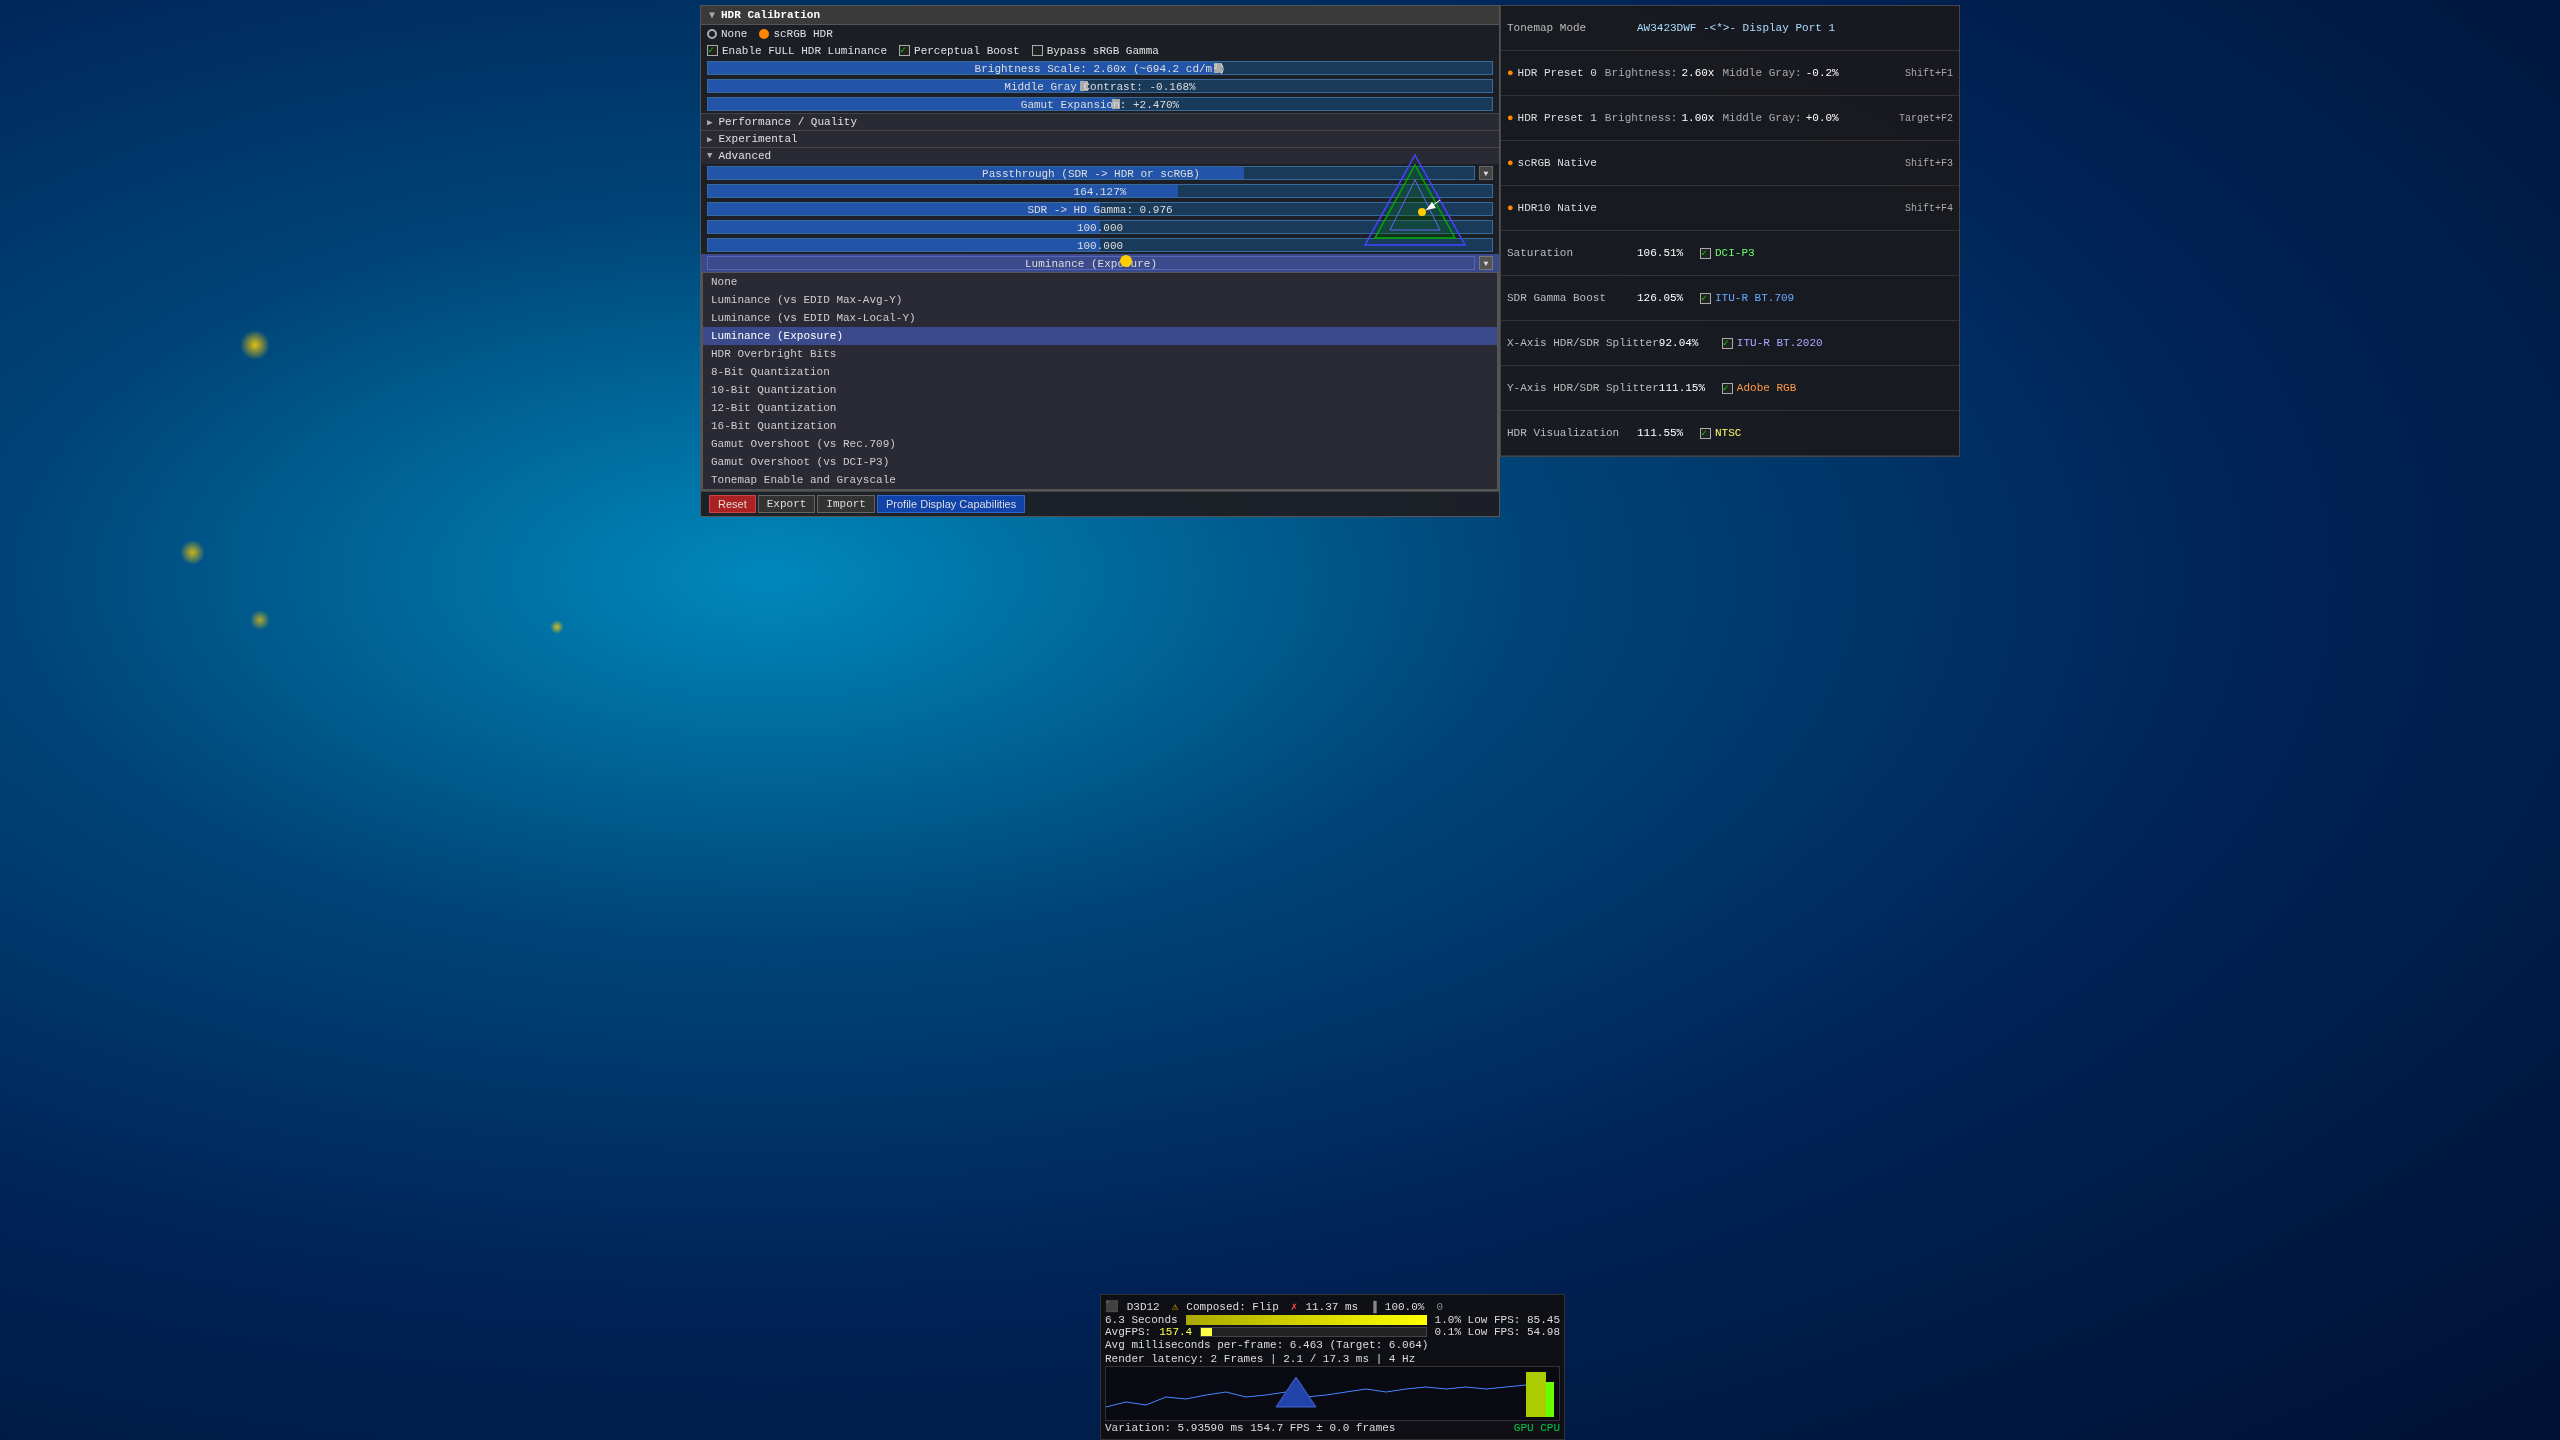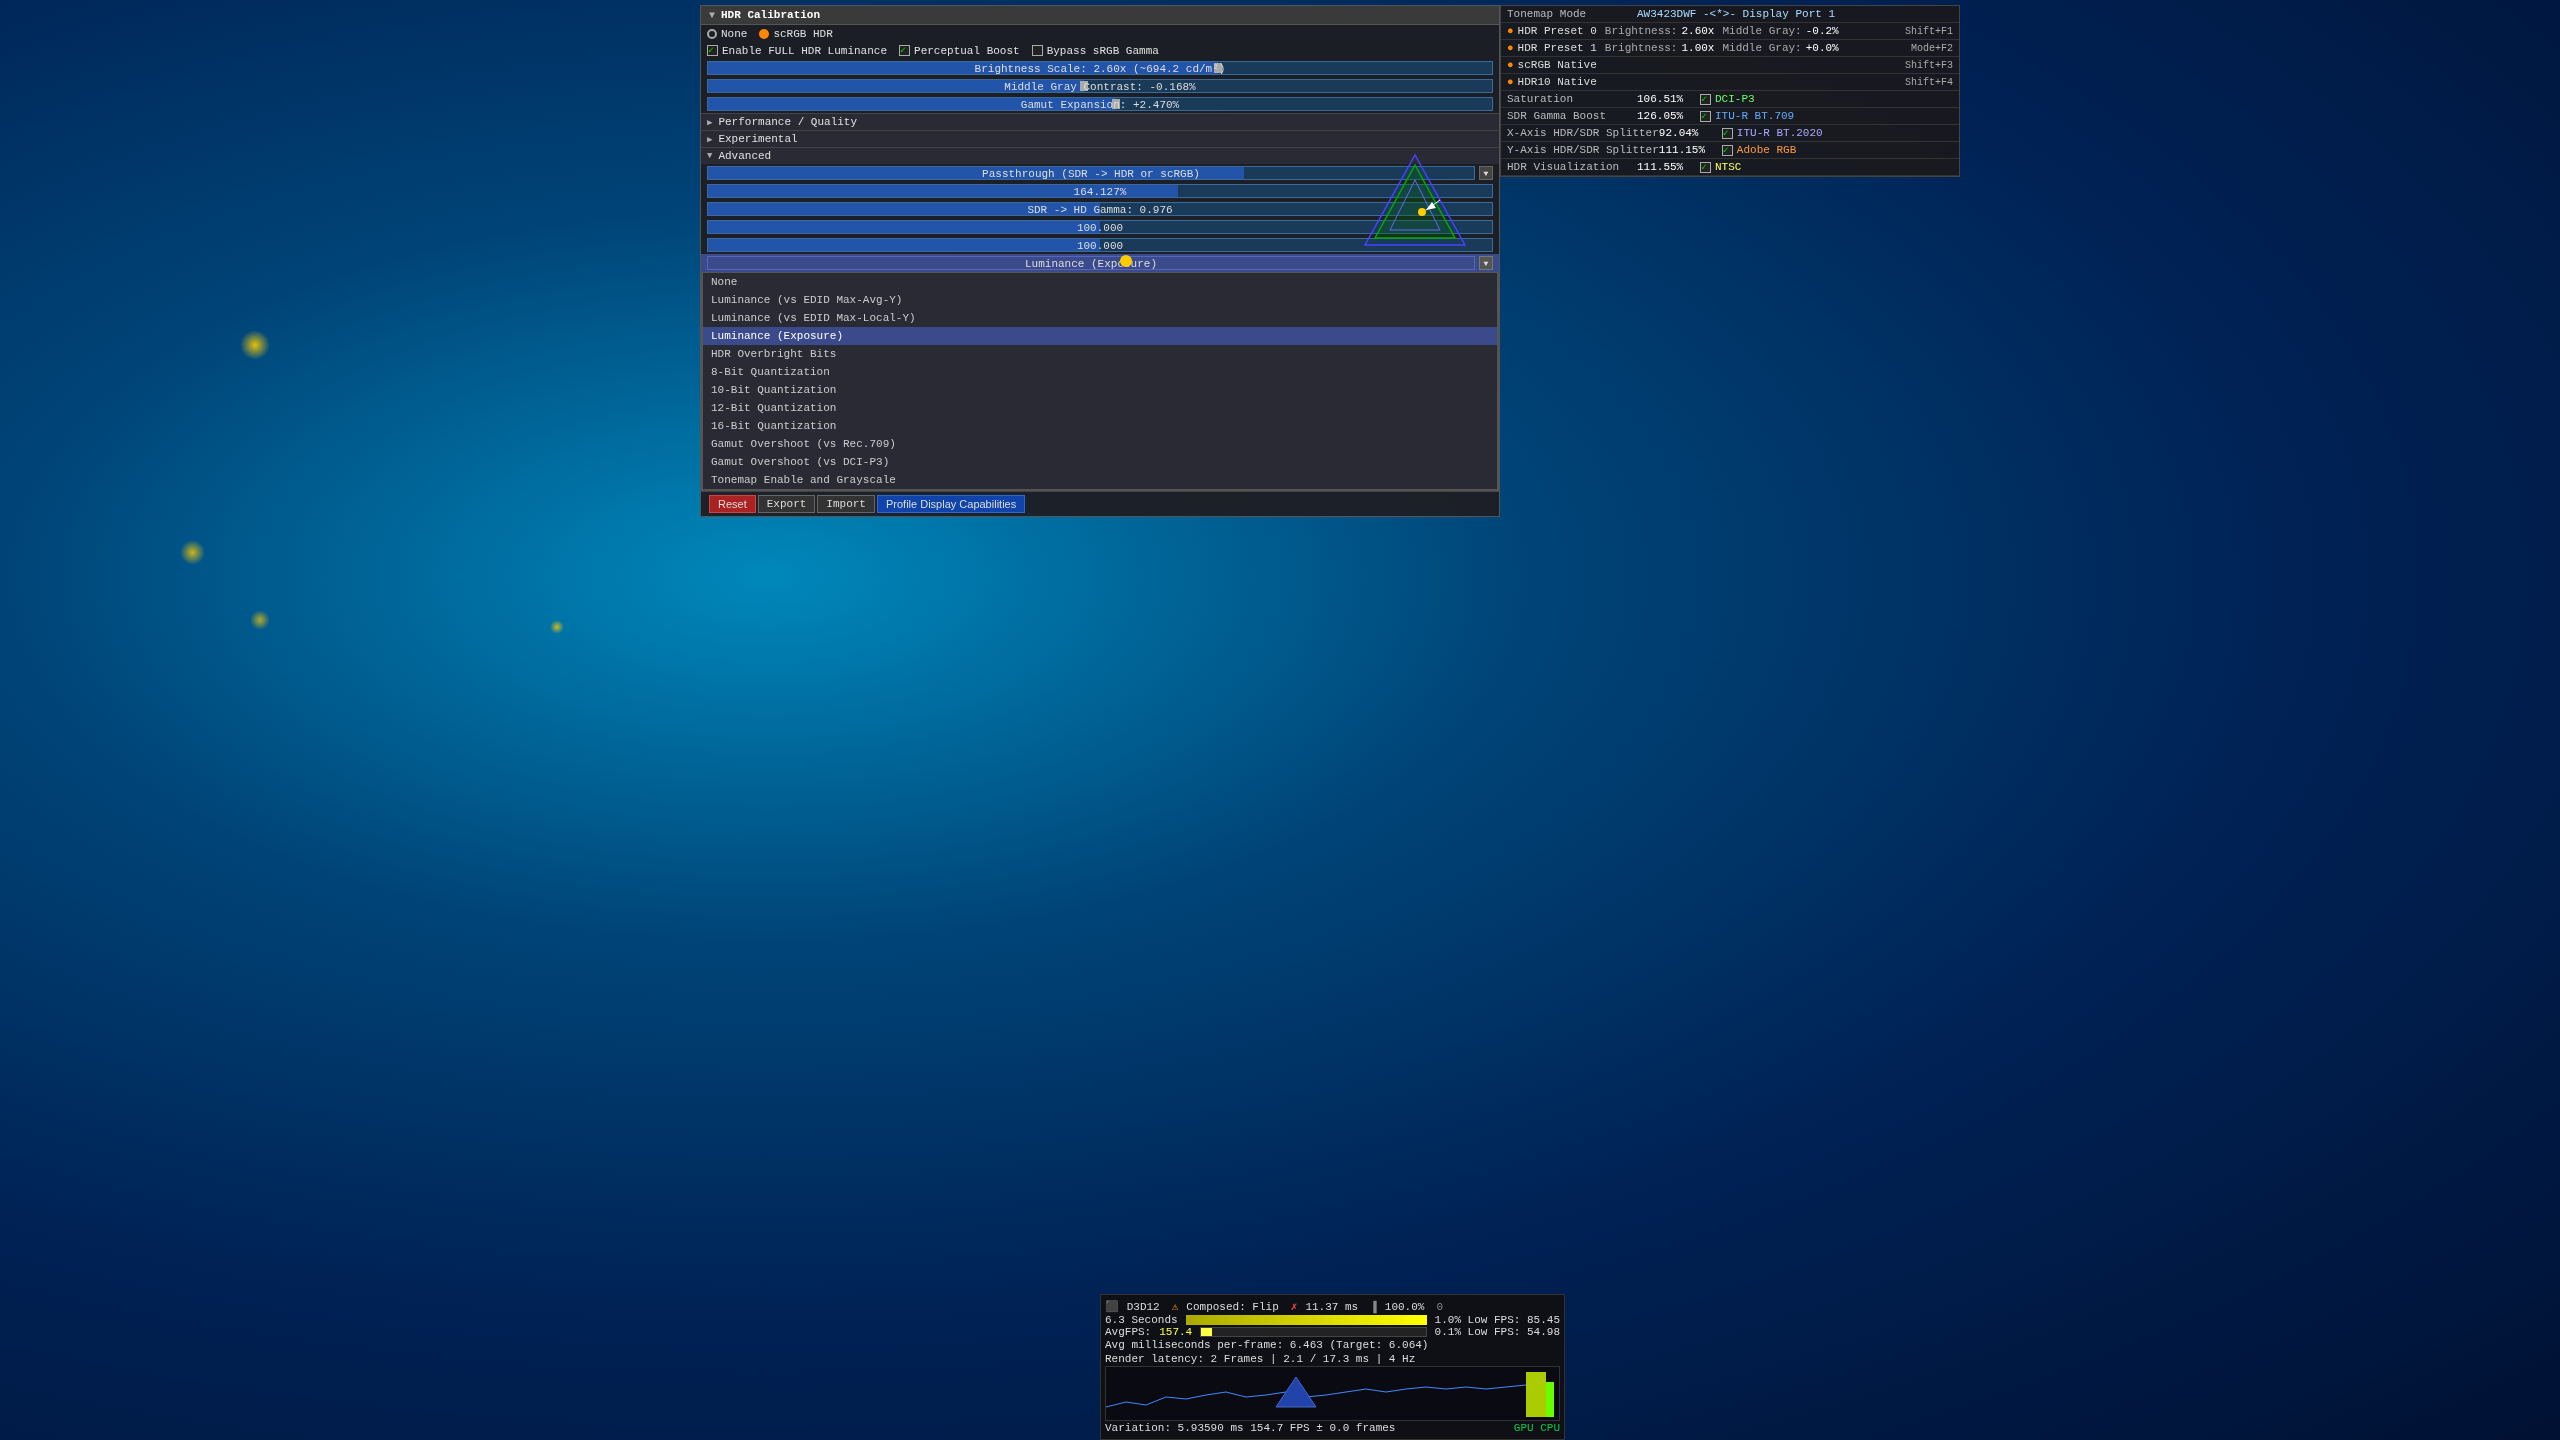--- a/index.html
+++ b/index.html
@@ -172,21 +172,21 @@
       width: 460px;
       background: rgba(25, 25, 30, 0.95);
       border: 1px solid #444;
       font-size: 11px;
       color: #ddd;
     }
 
     .rp-row {
       display: flex;
       align-items: flex-end;
-      padding: 2px 6px;
+      padding: 16px 6px;
       border-bottom: 1px solid #333;
     }
 
     .rp-label {
       min-width: 130px;
       color: #bbb;
     }
 
     .rp-value {
       color: #fff;
@@ -476,21 +476,21 @@
     <span class="rp-key">Shift+F1</span>
   </div>
 
   <div class="rp-row">
     <span class="bullet" style="color:#ff8800;">●</span>
     <span>HDR Preset 1</span>
     <span style="margin-left:8px;color:#aaa;">Brightness:</span>
     <span style="margin-left:4px;color:#fff;">1.00x</span>
     <span style="margin-left:8px;color:#aaa;">Middle Gray:</span>
     <span style="margin-left:4px;color:#fff;">+0.0%</span>
-    <span class="rp-key">Mode+F2</span>
+    <span class="rp-key">Target+F2</span>
   </div>
 
   <div class="rp-row">
     <span class="bullet" style="color:#ff8800;">●</span>
     <span>scRGB Native</span>
     <span class="rp-key">Shift+F3</span>
   </div>
 
   <div class="rp-row">
     <span class="bullet" style="color:#ff8800;">●</span>

